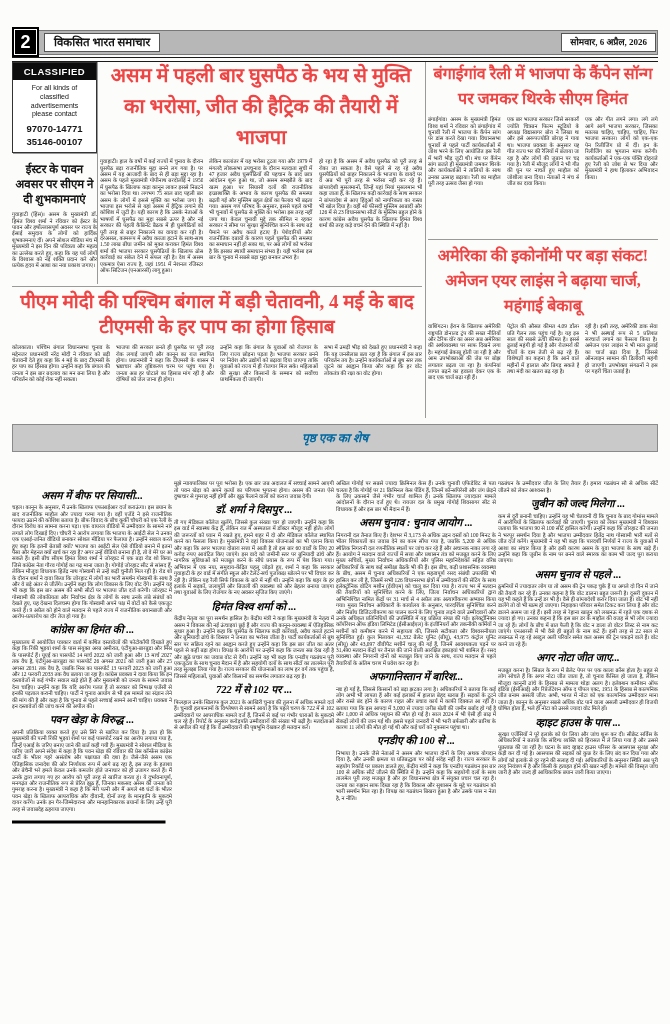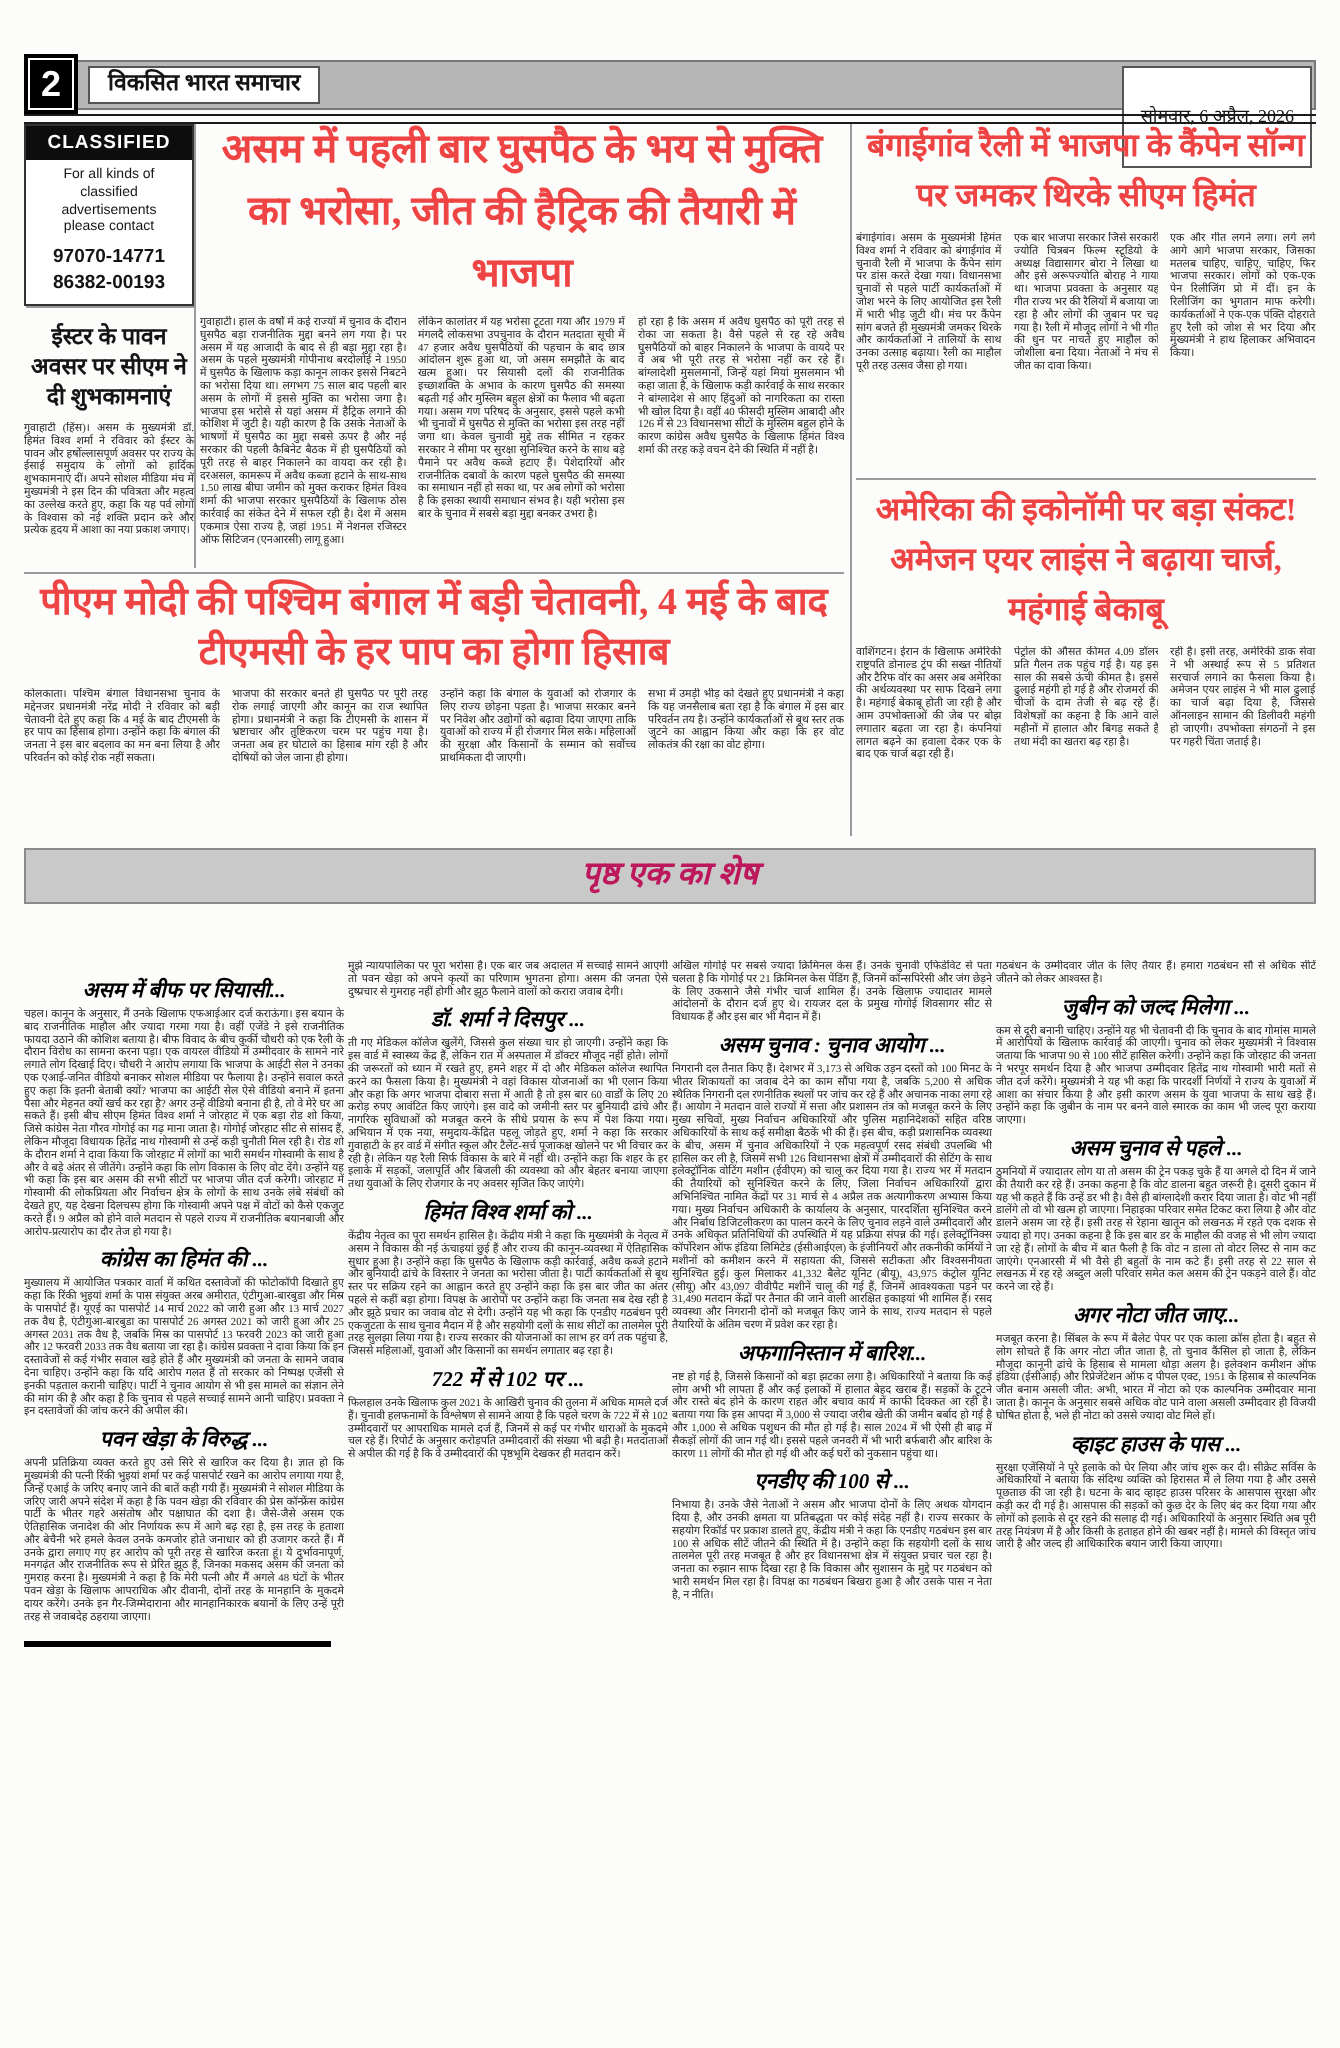--- a/index.html
+++ b/index.html
@@ -8,21 +8,21 @@
 
   
   .header-bar{position:absolute;left:12px;right:12px;top:30px;height:23px;
               background:#b7b7b7;border:1px solid #777;}
   .pagenum{position:absolute;left:-1px;top:-4px;width:27px;height:30px;background:#000;color:#fff;
            font-family:"Liberation Sans",sans-serif;font-weight:bold;font-size:18px;
            display:flex;align-items:center;justify-content:center;box-shadow:inset 0 0 0 2px #000, inset 0 0 0 3px #fff;}
   .masthead{position:absolute;left:31px;top:2px;height:17px;background:#fff;border:1px solid #555;
             padding:0 9px;font-weight:bold;font-size:11.5px;line-height:17px;}
   .datebox{position:absolute;right:1px;top:2px;height:17px;background:#fff;border:1px solid #555;
-           padding:16px 8px;font-weight:normal;font-size:9px;line-height:17px;}
+           padding:0 8px;font-weight:bold;font-size:9px;line-height:17px;}
   .rule-double{position:absolute;left:12px;right:12px;top:57px;height:3px;
                border-top:1.5px solid #1a1a1a;border-bottom:1px solid #1a1a1a;}
 
   
   .micro{overflow:hidden;}
   .m-inner{width:200%;transform:scale(.5);transform-origin:0 0;
            font-size:10.8px;line-height:12.8px;text-align:justify;color:#1d1d1d;}
   .m-inner p{margin:0 0 3px 0;}
   .sub{font-size:21px;line-height:25px;font-weight:bold;font-style:italic;text-align:center;
        margin:9px 0 5px 0;color:#000;}
@@ -53,21 +53,21 @@
   .colrow{display:flex;gap:6px;margin-top:5px;}
   .colrow .micro{flex:1;}
   .h158{height:158px;} .h112{height:112px;} .h110{height:110px;} .h66{height:66px;} .h58{height:58px;}
 
   .vline{position:absolute;width:1px;background:#9a9a9a;}
   .hline{position:absolute;height:1px;background:#9a9a9a;}
 
   
   .band{position:absolute;left:12px;right:12px;top:424px;height:26px;background:#c9c9c9;
         border:1px solid #8a8a8a;text-align:center;font-weight:bold;font-style:italic;
-        font-size:16px;line-height:26px;color:#be185d;}
+        font-size:12px;line-height:26px;color:#0369a1;}
 
   
   .cont{position:absolute;left:12px;top:480px;width:646px;height:560px;display:flex;gap:2px;}
   .cont .micro{flex:1;height:560px;}
 </style>
 </head>
 <body>
 
 <div class="page">
 
@@ -82,21 +82,21 @@
     <div class="classified">
       <div class="c-title">CLASSIFIED</div>
       <div class="c-lines">
         <div class="c-line">For all kinds of</div>
         <div class="c-line">classified</div>
         <div class="c-line">advertisements</div>
         <div class="c-line">please contact</div>
       </div>
       <div class="c-phones">
         <div class="c-phone">97070-14771</div>
-        <div class="c-phone">86382-00193</div>
+        <div class="c-phone">35146-00107</div>
       </div>
     </div>
     <div class="easter-h">ईस्टर के पावन अवसर पर सीएम ने दी शुभकामनाएं</div>
     <div class="micro h58">
       <div class="m-inner">गुवाहाटी (हिंस)। असम के मुख्यमंत्री डॉ. हिमंत विश्व शर्मा ने रविवार को ईस्टर के पावन और हर्षोल्लासपूर्ण अवसर पर राज्य के ईसाई समुदाय के लोगों को हार्दिक शुभकामनाएं दीं। अपने सोशल मीडिया मंच में मुख्यमंत्री ने इस दिन की पवित्रता और महत्व का उल्लेख करते हुए, कहा कि यह पर्व लोगों के विश्वास को नई शक्ति प्रदान करे और प्रत्येक हृदय में आशा का नया प्रकाश जगाए।</div>
     </div>
   </div>
 
   <div class="assam">
     <div class="headline">असम में पहली बार घुसपैठ के भय से मुक्ति का भरोसा, जीत की हैट्रिक की तैयारी में भाजपा</div>

